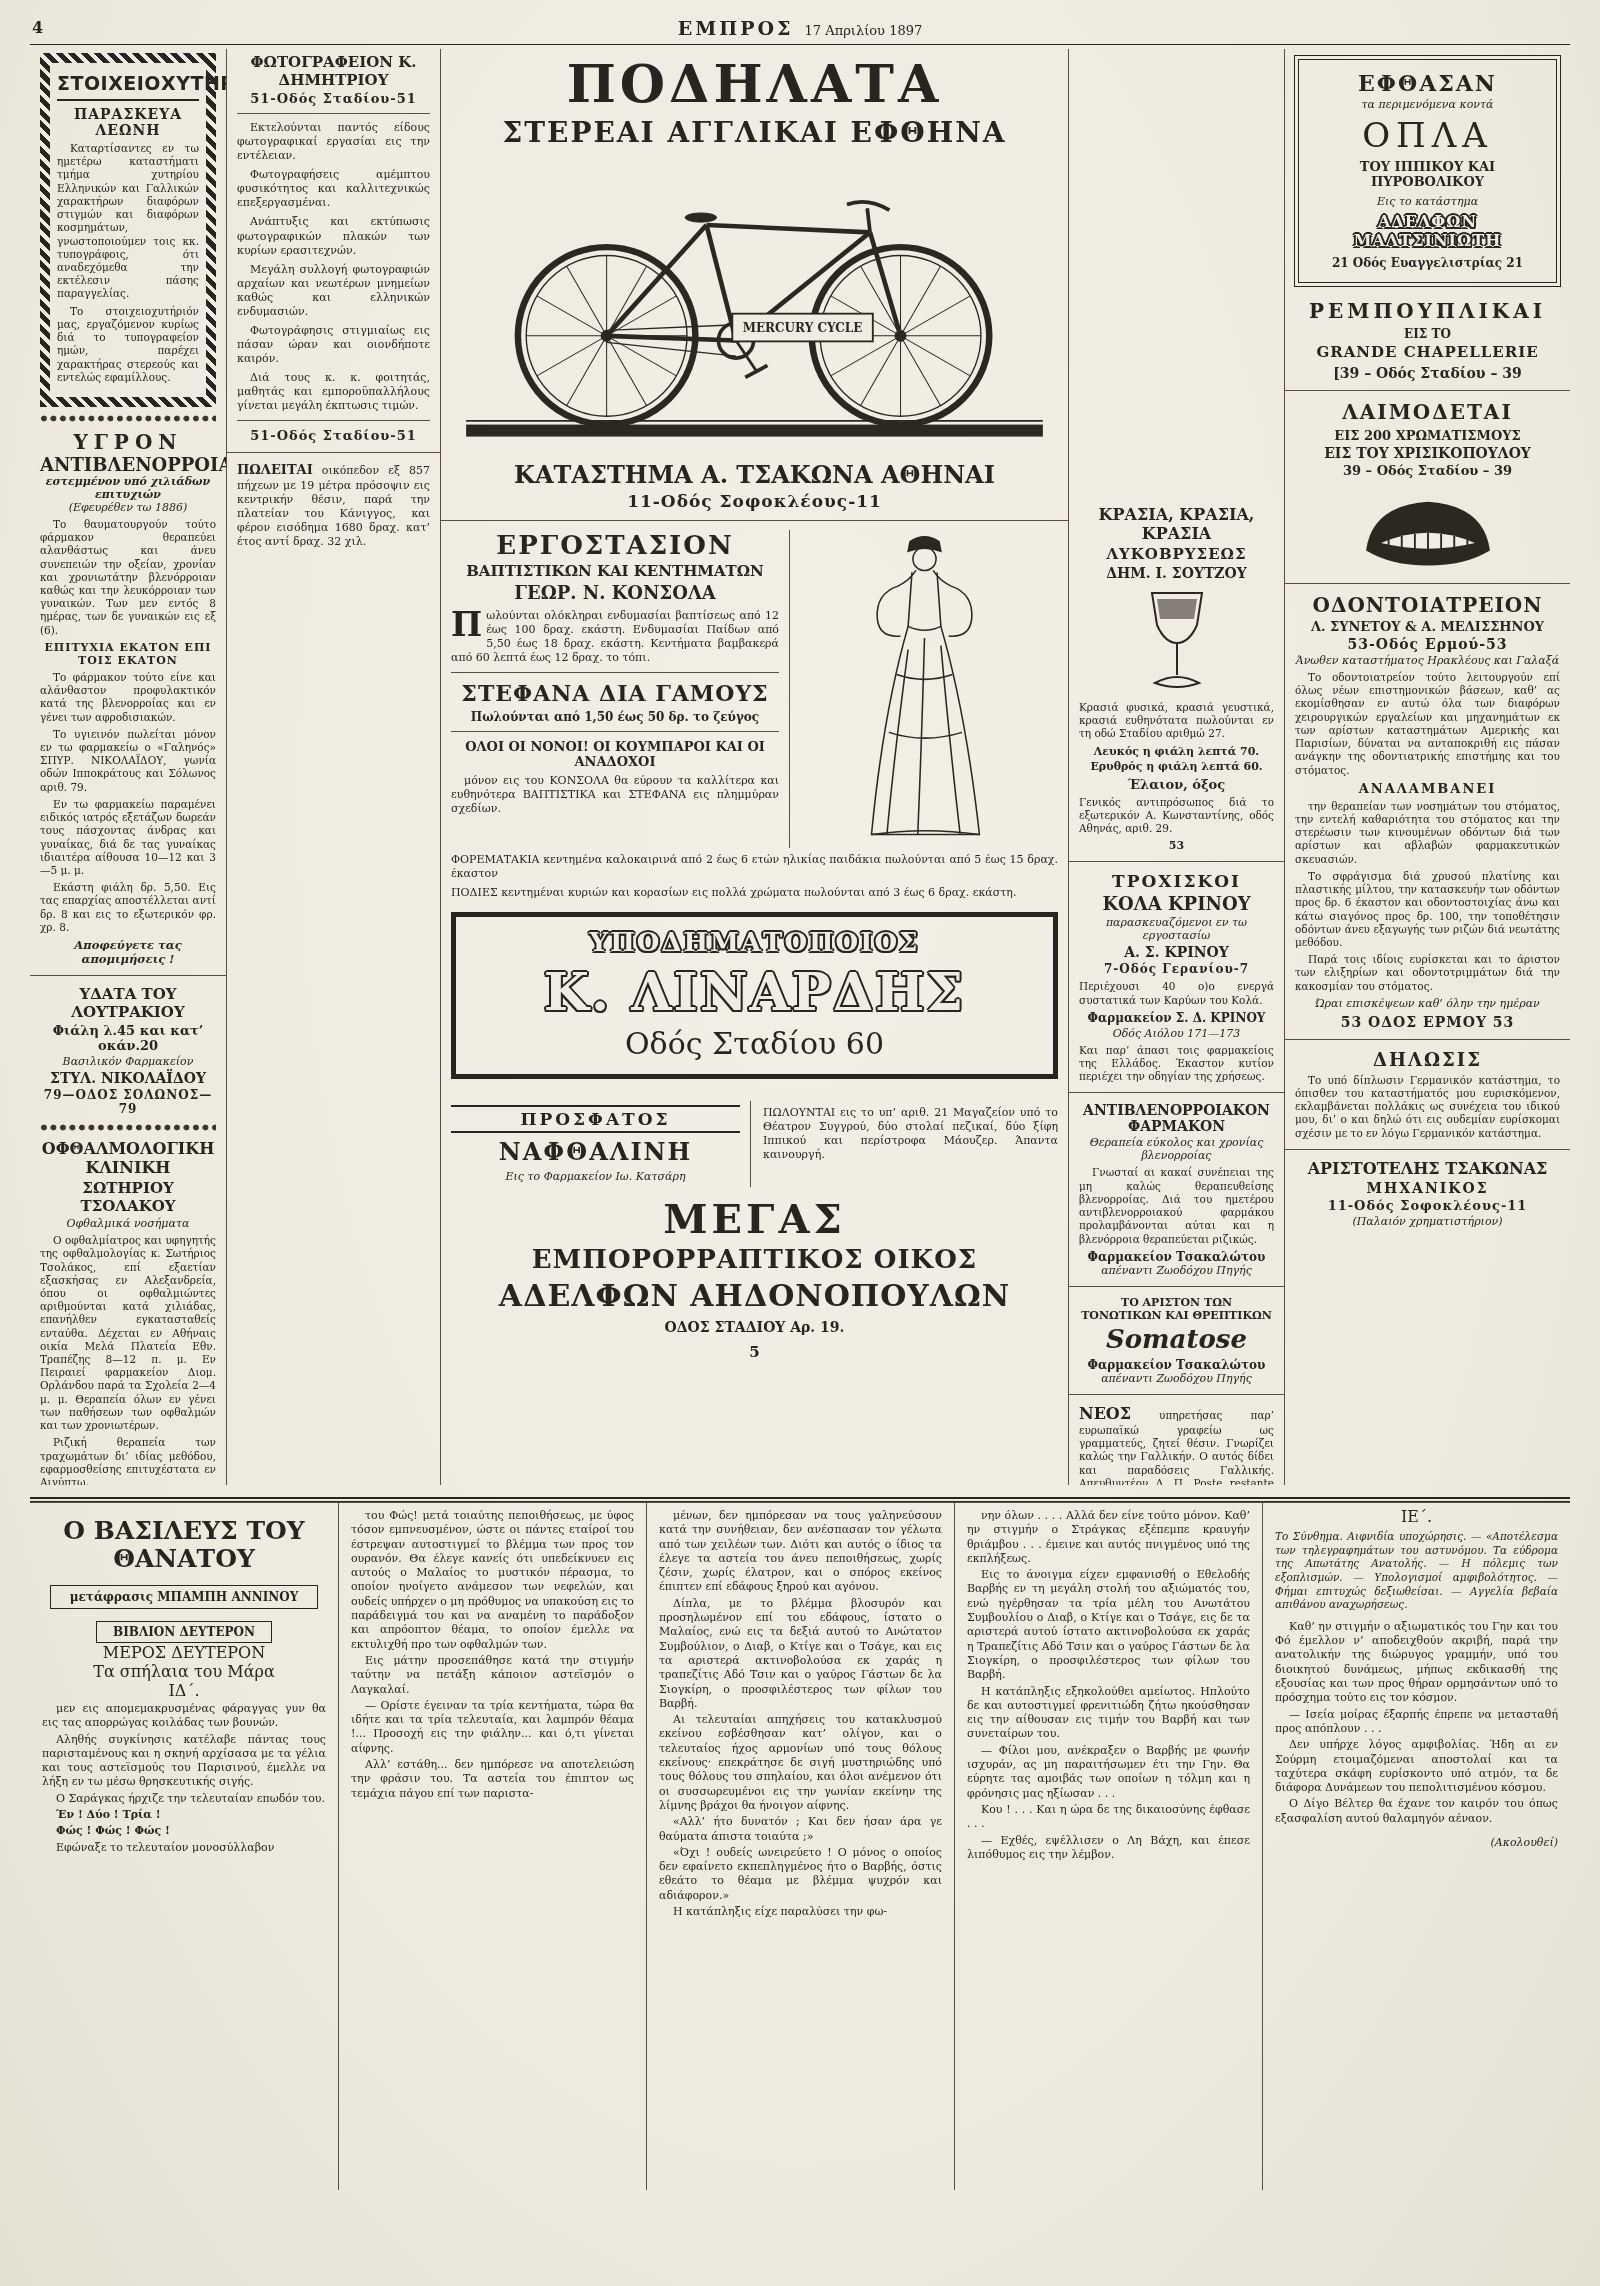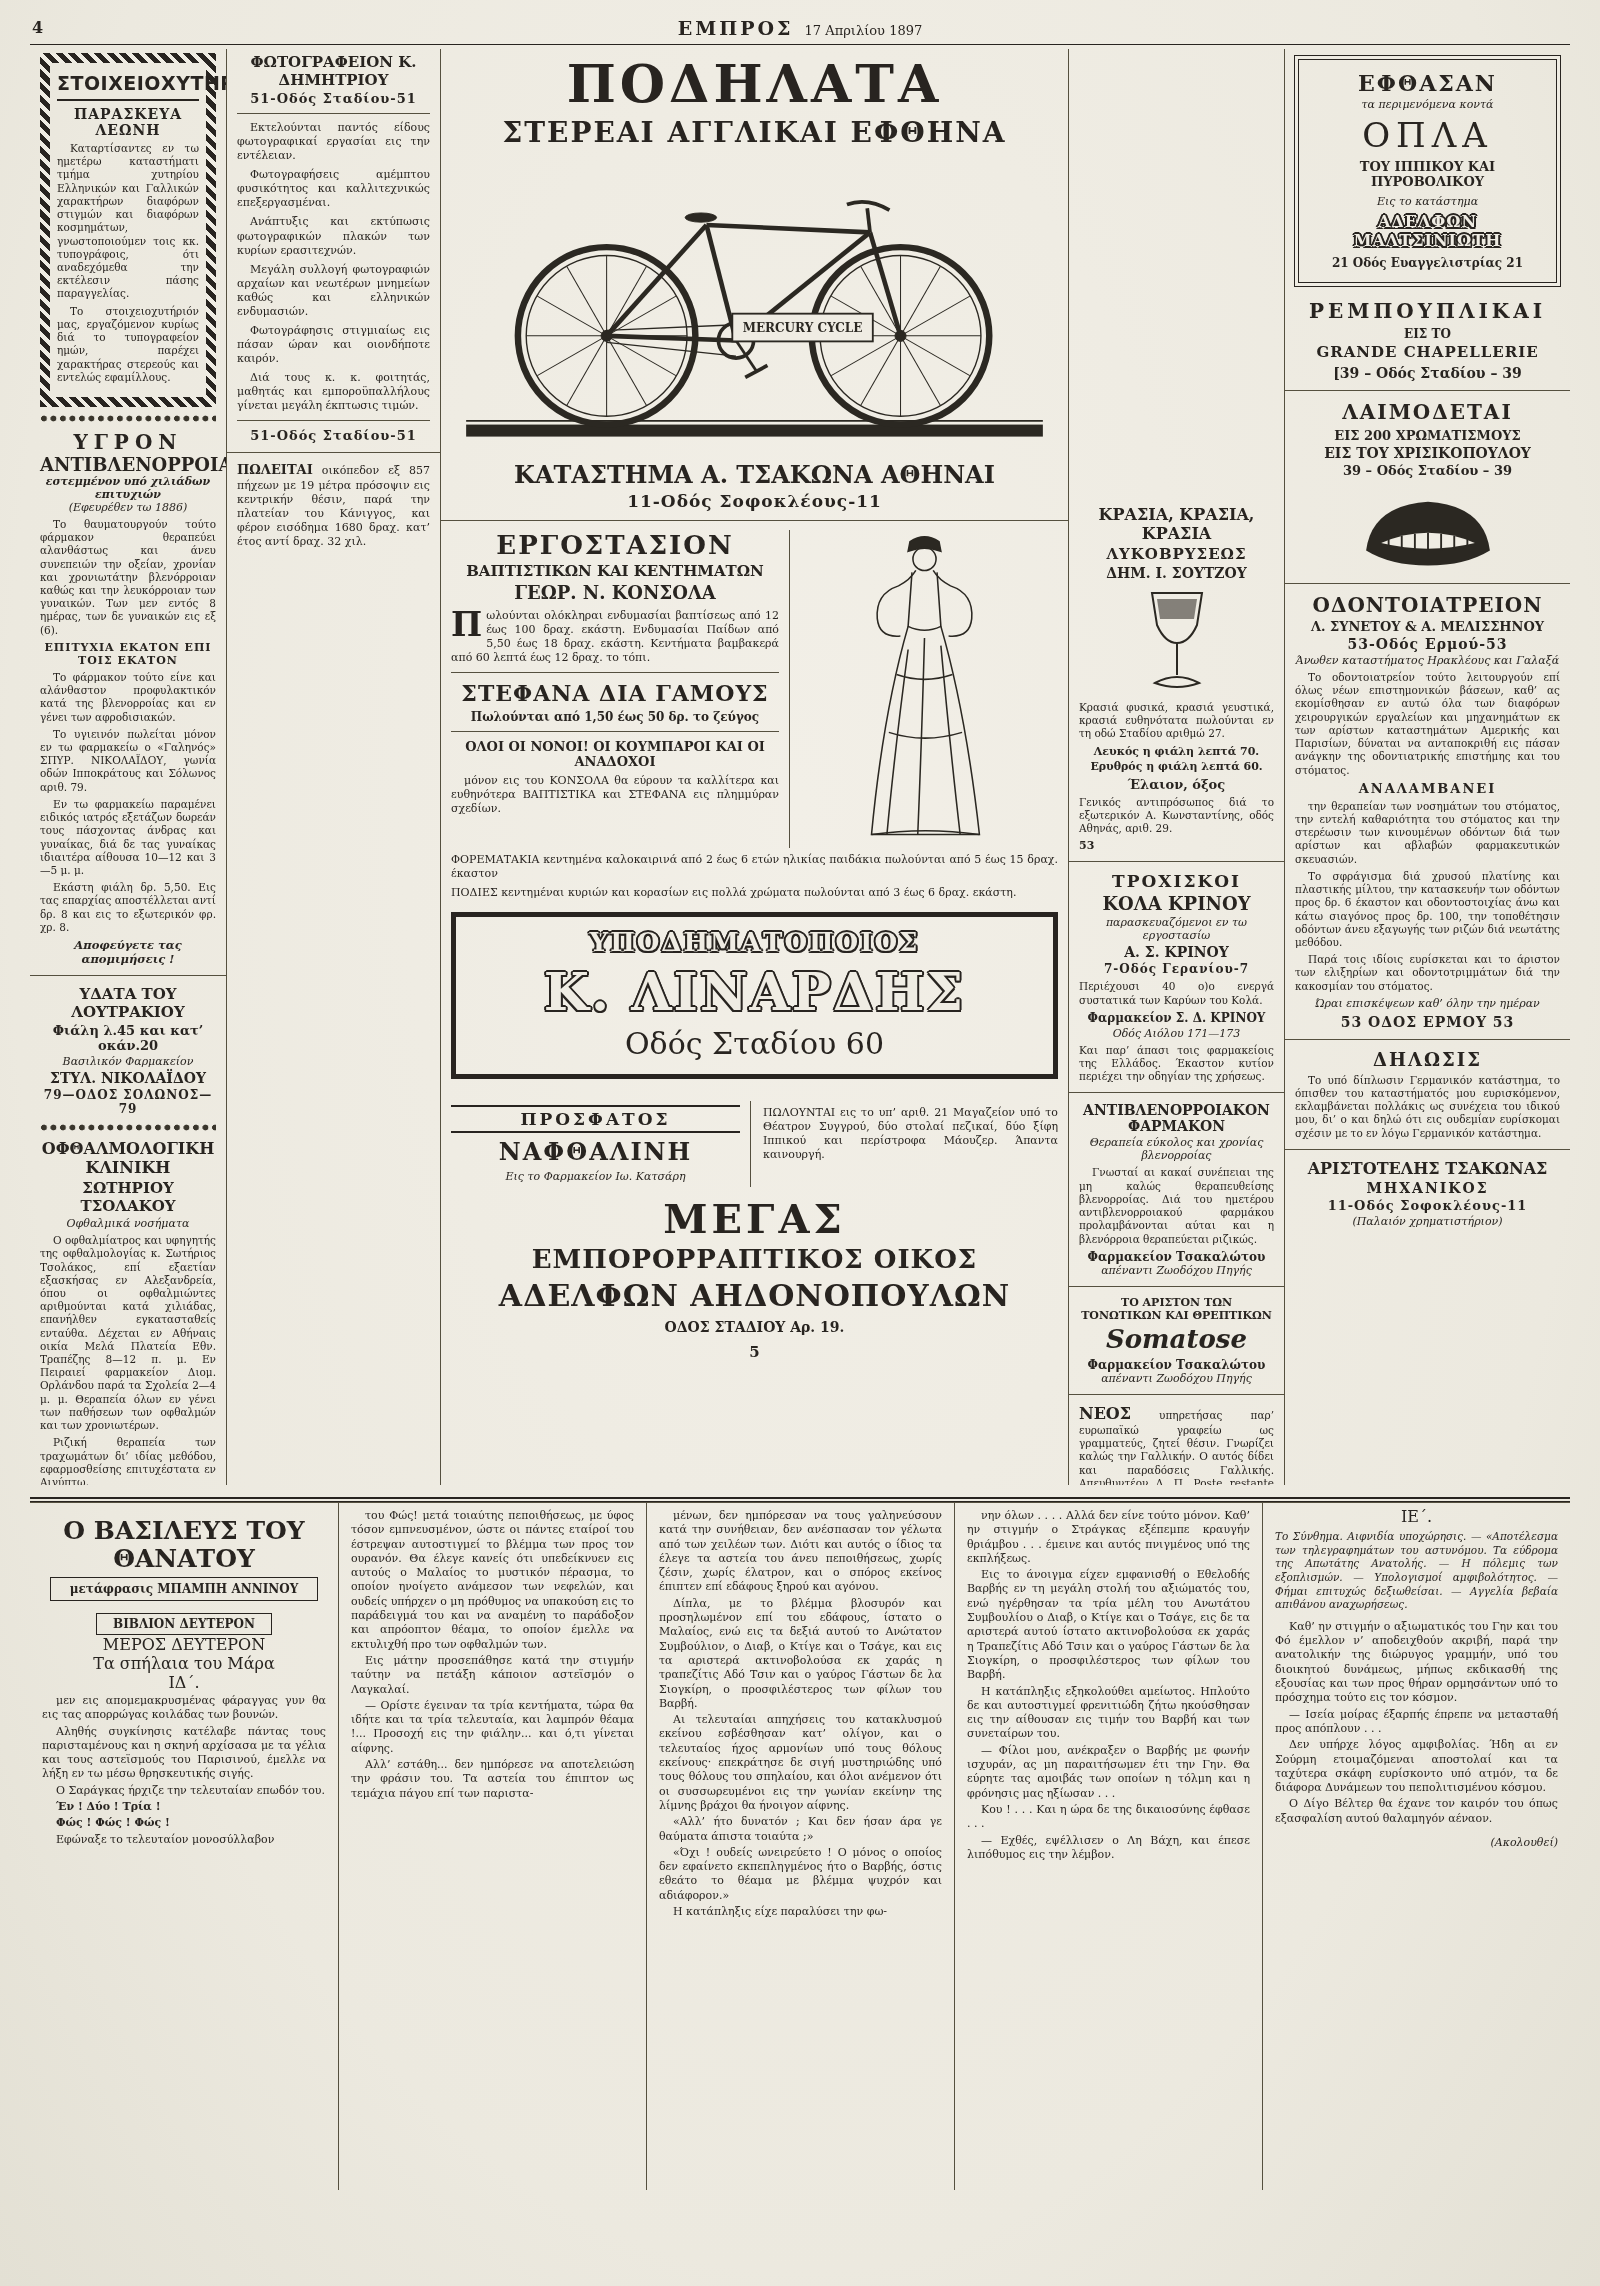--- a/index.html
+++ b/index.html
@@ -13,21 +13,21 @@
 .pagenum{position:absolute;left:2px;top:4px;font-weight:bold;font-size:16px}
 .mast-center{text-align:center;padding-top:3px}
 .mast-title{font-weight:bold;font-size:19px;letter-spacing:3px}
 .mast-date{font-size:13px;margin-left:6px}
 .head-rule{border-top:1px solid var(--ink)}
 
 .ads{display:grid;grid-template-columns:196px 214px 628px 216px 1fr;height:1436px;overflow:hidden;margin-top:4px}
 .col{padding:4px 10px 0;overflow:hidden}
 .col+.col{border-left:1px solid var(--rulec)}
 
-.ctr{text-align:center}.b{font-weight:bold}.i{font-style:italic}.rt{text-align:left}
+.ctr{text-align:center}.b{font-weight:bold}.i{font-style:italic}.rt{text-align:center}
 .j{font-size:10.5px;line-height:1.26;text-align:justify;margin:4px 0}
 .j11{font-size:11px;line-height:1.28;text-align:justify;margin:5px 0}
 .indent{text-indent:13px}
 .h11{font-size:11px;font-weight:bold;text-align:center}
 .h12{font-size:12px;font-weight:bold;text-align:center}
 .h13{font-size:13px;font-weight:bold;text-align:center}
 .h14{font-size:14px;font-weight:bold;text-align:center}
 .h15{font-size:15px;font-weight:bold;text-align:center}
 .h16{font-size:16px;font-weight:bold;text-align:center}
 .h17{font-size:17px;font-weight:bold;text-align:center}
@@ -71,21 +71,21 @@
 
 .gunsbox{border:1px solid var(--ink);box-shadow:0 0 0 3px var(--paper),0 0 0 4px var(--ink);margin:6px 3px 16px;padding:10px 6px 12px;text-align:center}
 .hat-svg{width:150px;height:92px;display:block;margin:4px auto}
 
 .feu{margin-top:12px}
 .feu-toprule{border-top:2px solid var(--ink);border-bottom:1px solid var(--ink);height:5px}
 .feu-head{font-size:13px;font-weight:bold;margin:6px 0 4px;letter-spacing:.4px}
 .feu-cols{display:grid;grid-template-columns:repeat(5,1fr);height:688px;overflow:hidden;border-top:1px solid var(--rulec)}
 .feu-col{padding:4px 12px 0;overflow:hidden}
 .feu-col+.feu-col{border-left:1px solid var(--rulec)}
-.feu-title{font-size:25px;font-weight:bold;text-align:center;line-height:1.12;margin:10px 0 4px}
+.feu-title{font-size:25px;font-weight:bold;text-align:center;line-height:1.12;margin:10px 0 12px}
 .feu-transbox{border:1.5px solid var(--ink);padding:4px 6px;text-align:center;font-size:12px;margin:0 8px 12px;font-weight:bold}
 .feu-bookwrap{text-align:center}
 .feu-bookbox{border:1.5px solid var(--ink);display:inline-block;padding:3px 16px;font-size:12px;font-weight:bold}
 .fpara,.feu-p{font-size:11px;line-height:1.3;text-align:justify;text-indent:14px;margin:2px 0}
 .feu-sum{font-size:10.5px;line-height:1.3;font-style:italic;text-align:justify;margin:4px 0 8px}
 .tbc{font-size:11px;font-style:italic;text-align:right;margin-top:10px}
 svg text{font-family:"DejaVu Serif","Liberation Serif",serif}
 </style>
 </head>
 <body>

